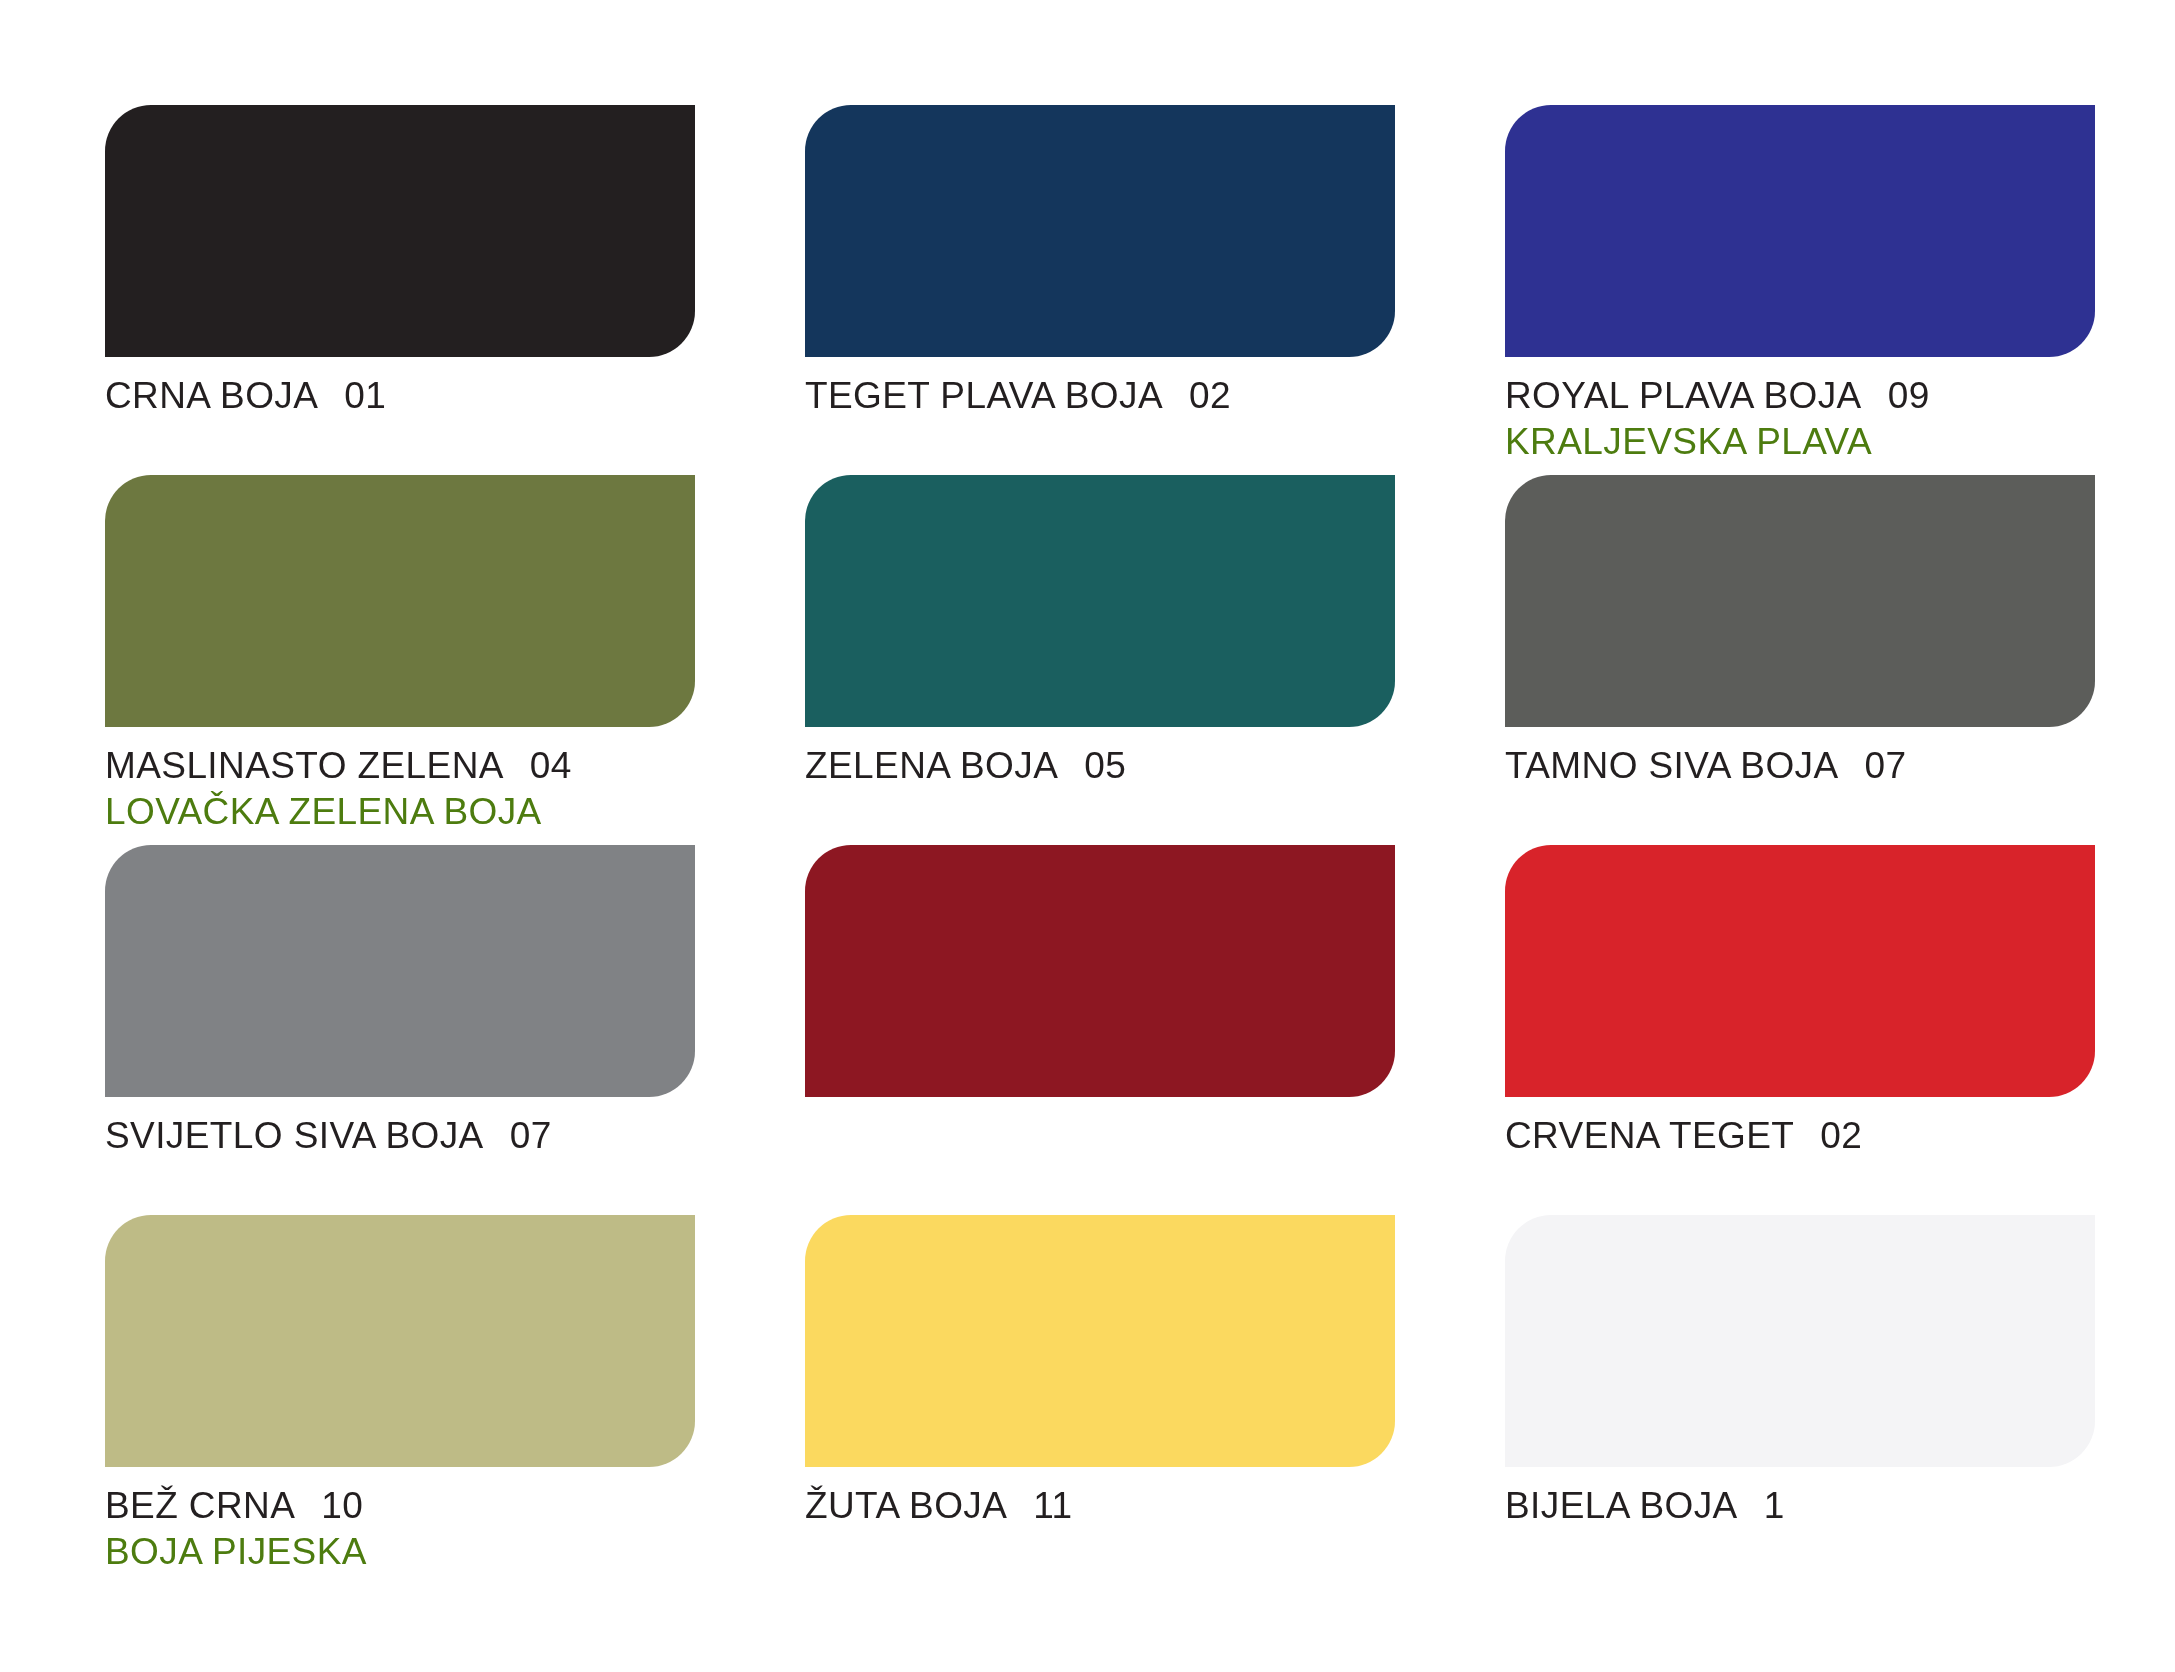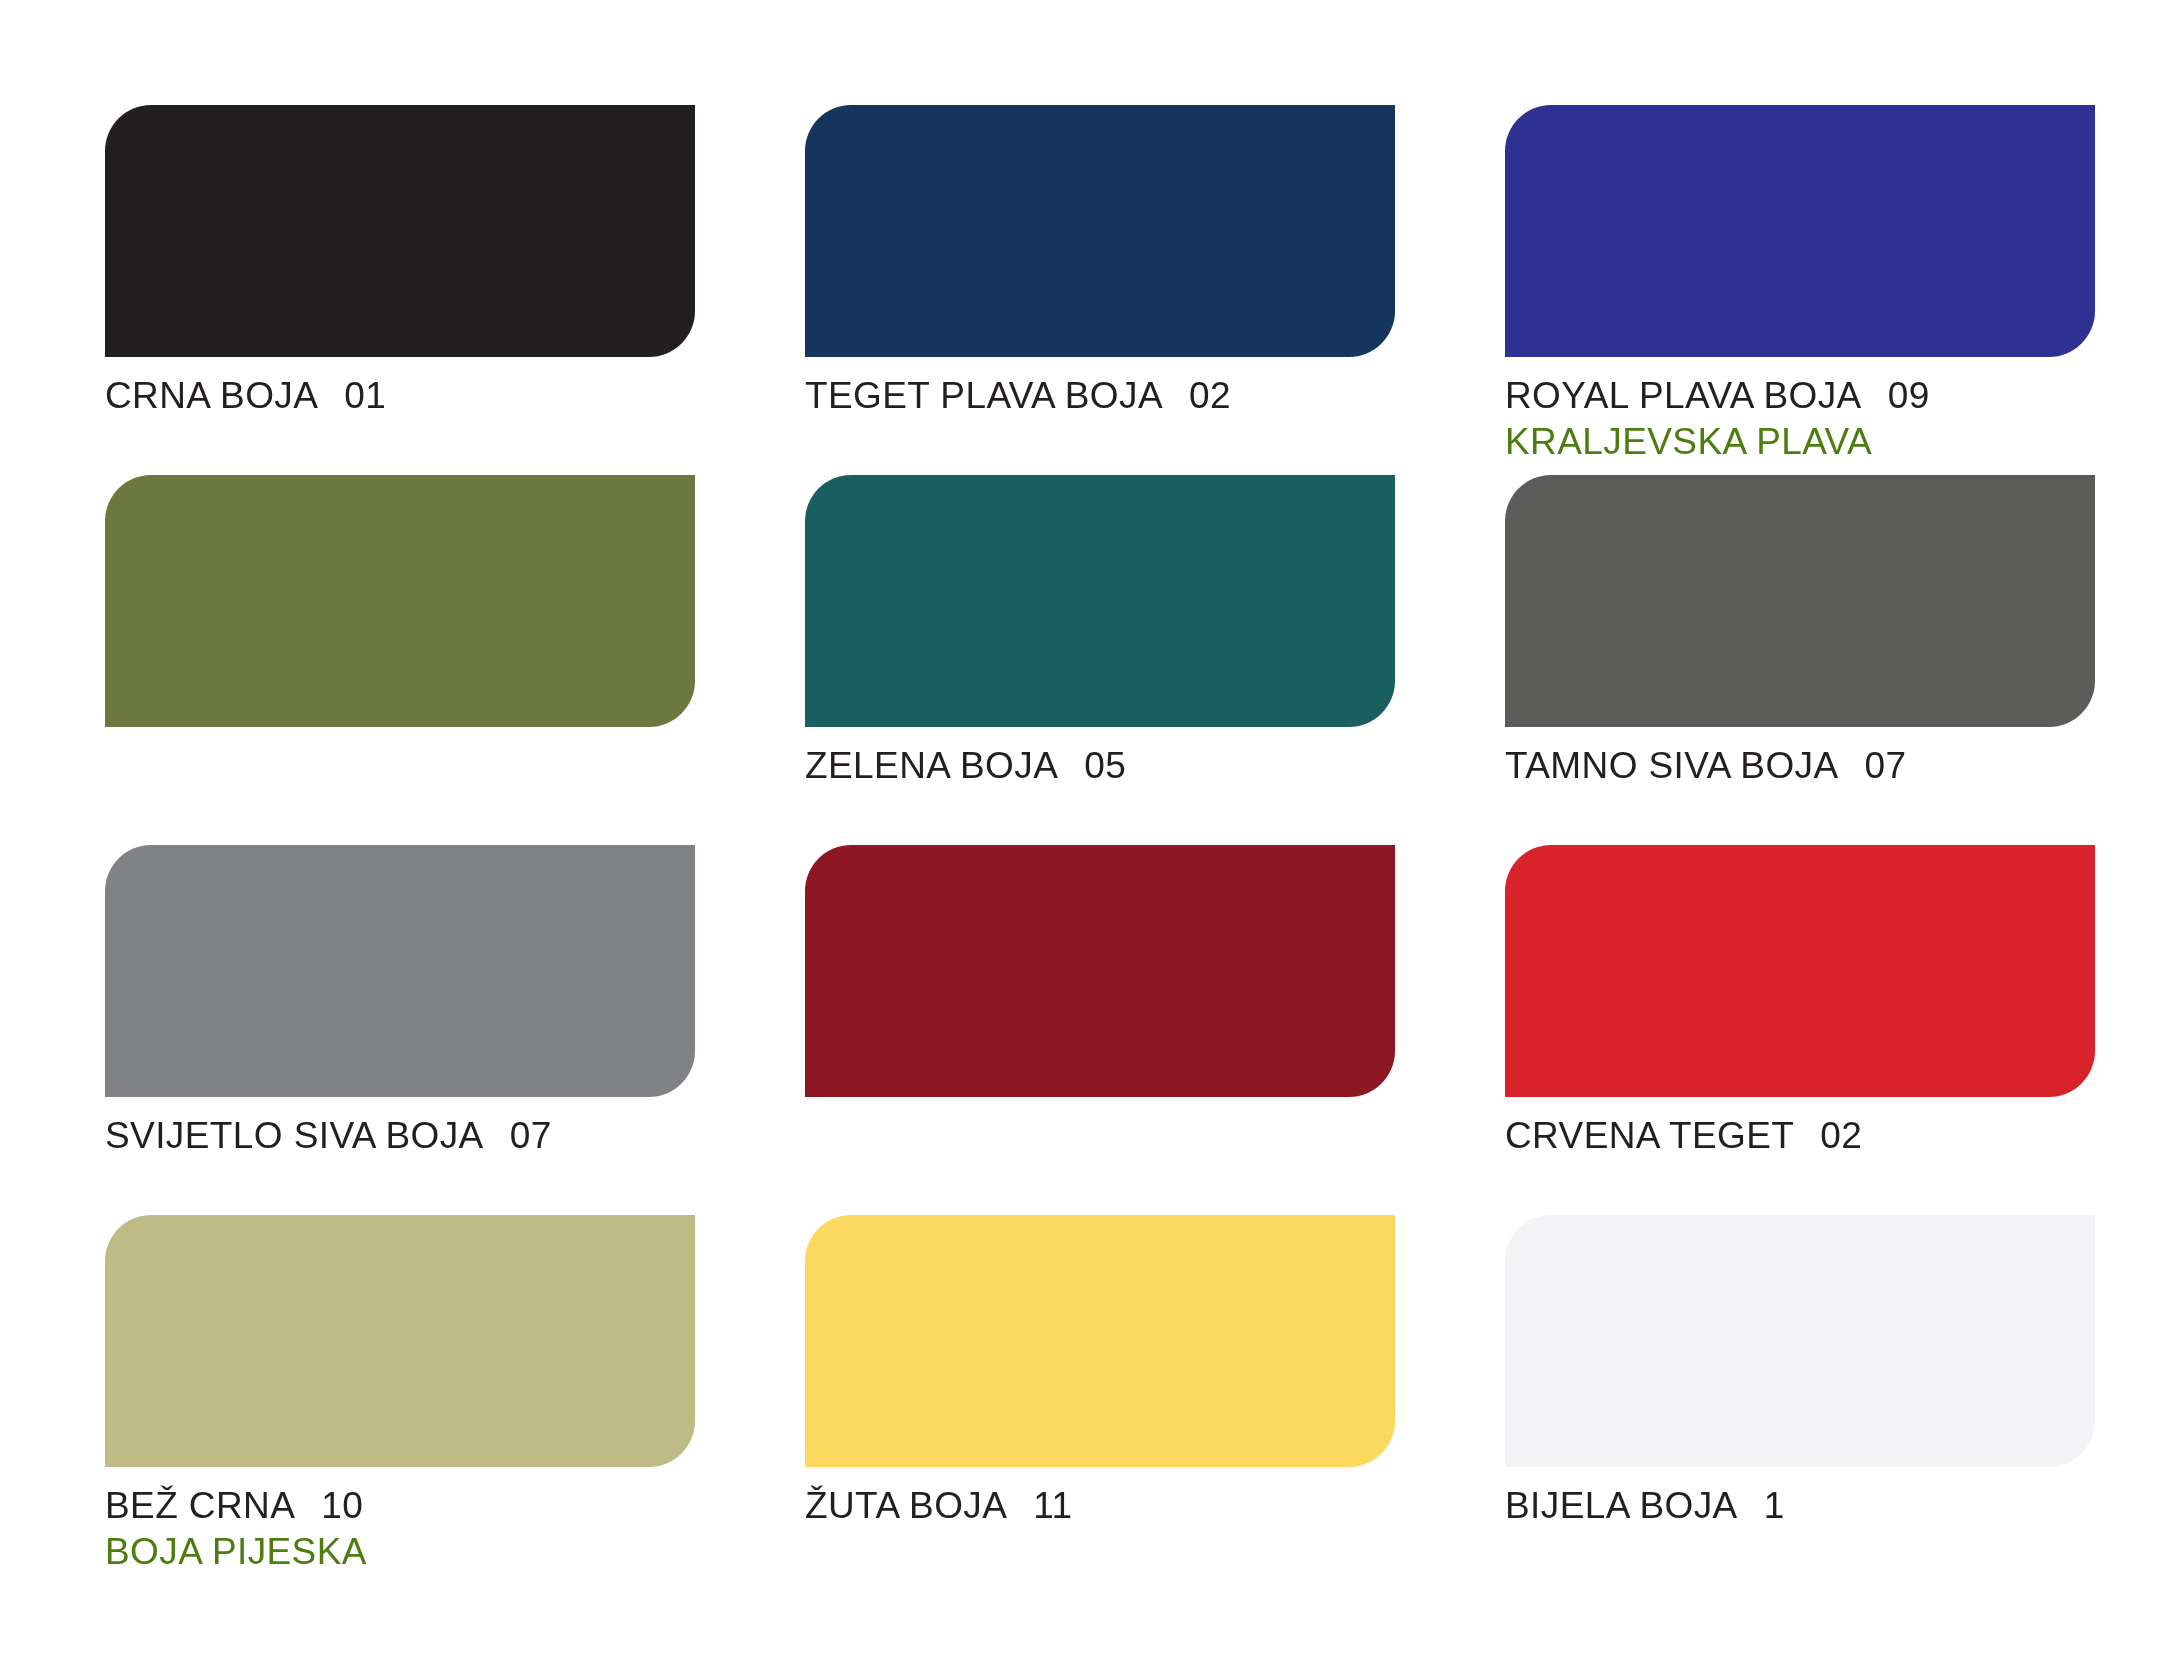--- a/index.html
+++ b/index.html
@@ -80,20 +80,24 @@
       </div>
       <div class="swatch-cell">
         <div class="swatch-chip" style="background: rgb(46, 49, 146);"></div>
         <div class="swatch-labels">
           <div class="swatch-label-line"><span class="name">ROYAL PLAVA BOJA</span><span class="code">09</span></div>
           <div class="swatch-label-line secondary">KRALJEVSKA PLAVA</div>
         </div>
       </div>
       <div class="swatch-cell">
         <div class="swatch-chip" style="background: rgb(109, 120, 64);"></div>
+        <div class="swatch-labels">
+          <div class="swatch-label-line"><span class="name">MASLINASTO ZELENA</span><span class="code">04</span></div>
+          <div class="swatch-label-line secondary">LOVAČKA ZELENA BOJA</div>
+        </div>
       </div>
       <div class="swatch-cell">
         <div class="swatch-chip" style="background: rgb(26, 95, 95);"></div>
         <div class="swatch-labels">
           <div class="swatch-label-line"><span class="name">ZELENA BOJA</span><span class="code">05</span></div>
         </div>
       </div>
       <div class="swatch-cell">
         <div class="swatch-chip" style="background: rgb(92, 93, 90);"></div>
         <div class="swatch-labels">

